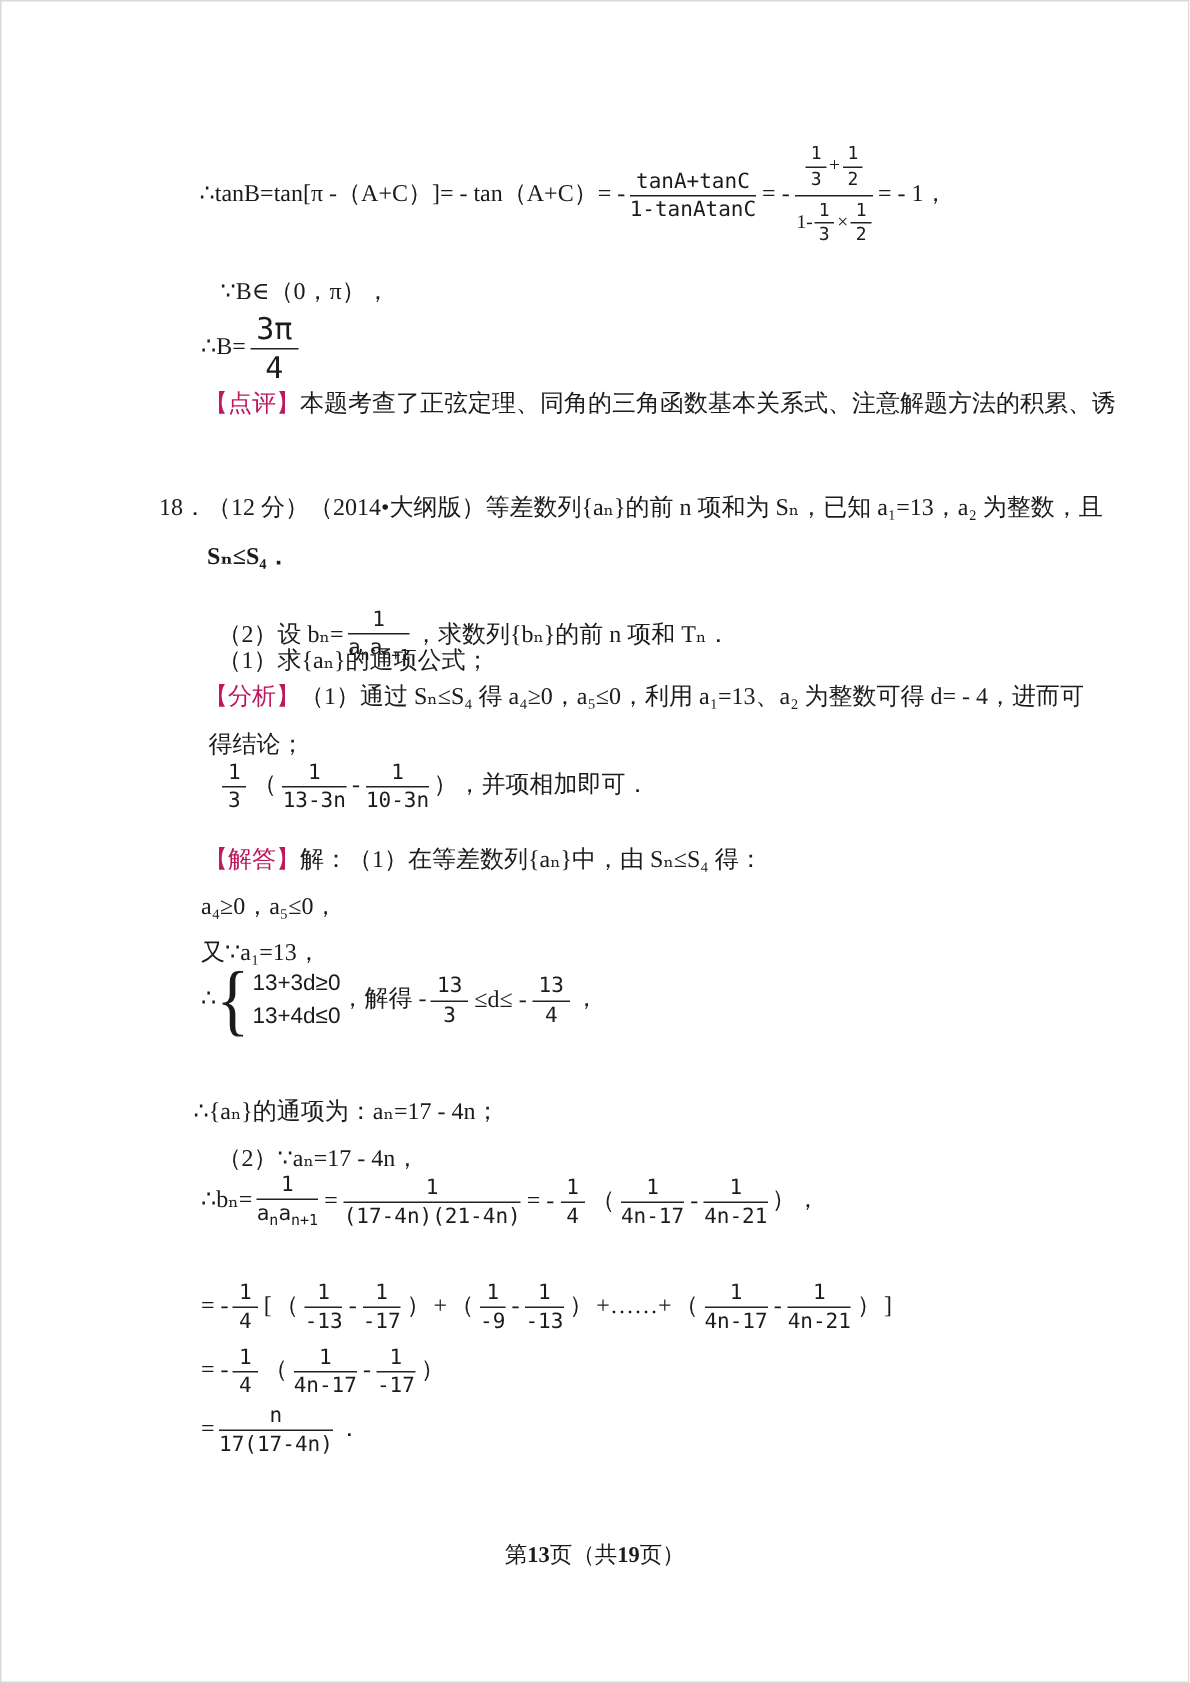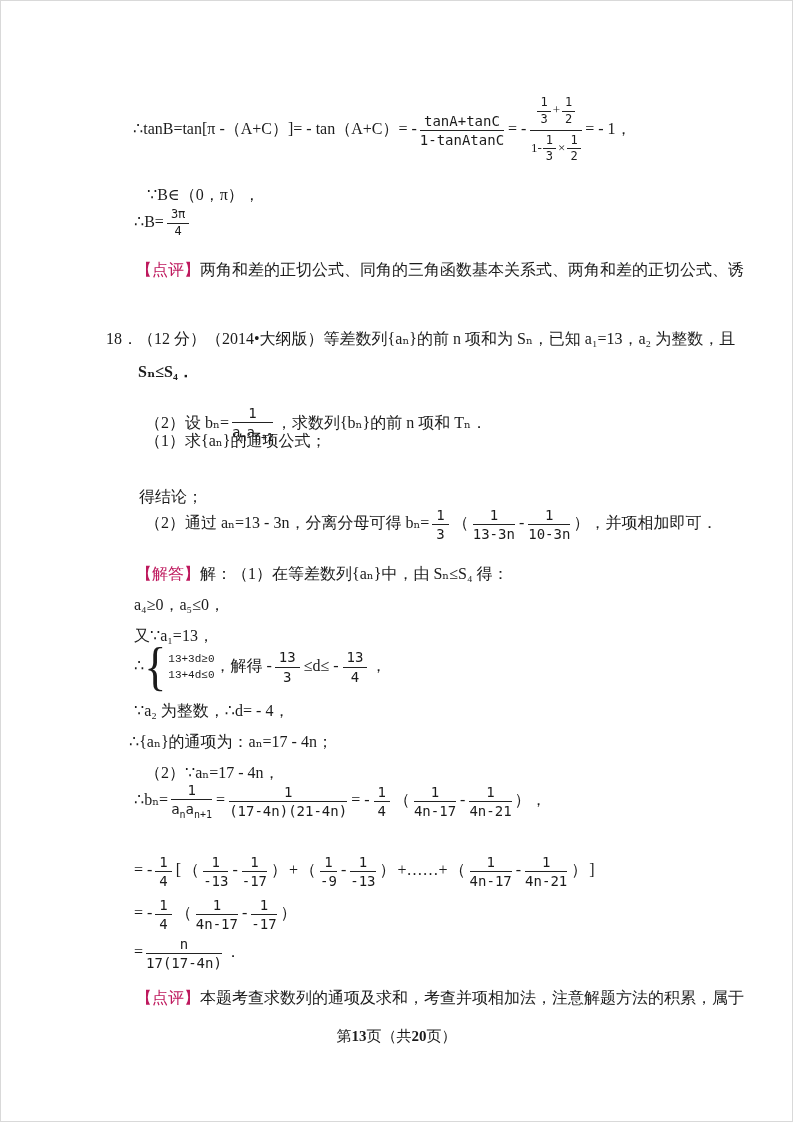--- a/index.html
+++ b/index.html
@@ -45,68 +45,67 @@
   
   .sys{display:inline-block;vertical-align:middle;}
   .brace{
     display:inline-block;vertical-align:middle;
     font-size:46px;font-weight:400;line-height:1;
     transform:scaleY(1.15);
     font-family:"Liberation Serif",serif;
   }
   .cases{
     display:inline-block;vertical-align:middle;text-align:left;
-    font-family:Liberation Mono, monospace;
-    font-size:11px;line-height:1.5;margin-left:2px;
+    font-family:Liberation Sans, sans-serif;
+    font-size:15px;line-height:1.5;margin-left:2px;
   }
   .cases .case{display:block;}
   .op{margin:0 1px;}
   .footer{
     position:absolute;top:1026px;left:0;width:100%;
     text-align:center;font-size:15px;color:#1b1b1b;
   }
   .footer b{font-weight:bold;}
 </style>
 </head>
 <body>
 
 <div class="page">
 
   <div class="line" style="top:95px;left:132px;"><span>∴tanB=tan[π -（A+C）]= - tan（A+C）= -</span><span class="fr"><span class="fn">tanA+tanC</span><span class="fd">1-tanAtanC</span></span><span class="op">= -</span><span class="bfr"><span class="bnum"><span class="fr"><span class="fn">1</span><span class="fd">3</span></span><span class="op">+</span><span class="fr"><span class="fn">1</span><span class="fd">2</span></span></span><span class="bden"><span>1-</span><span class="fr"><span class="fn">1</span><span class="fd">3</span></span><span class="op">×</span><span class="fr"><span class="fn">1</span><span class="fd">2</span></span></span></span><span>= - 1，</span></div>
 
   <div class="line" style="top:182px;left:146px;">∵B∈（0，π），</div>
 
-  <div class="line" style="top:207px;left:133px;"><span>∴B=</span><span class="fr" style="font-size:12px;"><span class="fn">3π</span><span class="fd">4</span></span></div>
+  <div class="line" style="top:207px;left:133px;"><span>∴B=</span><span class="fr" style="font-size:20px;"><span class="fn">3π</span><span class="fd">4</span></span></div>
 
-  <div class="line" style="top:257px;left:135px;"><span class="label">【点评】</span><span>两角和差的正切公式、同角的三角函数基本关系式、两角和差的正切公式、诱</span></div>
+  <div class="line" style="top:257px;left:135px;"><span class="label">【点评】</span><span>本题考查了正弦定理、同角的三角函数基本关系式、注意解题方法的积累、诱</span></div>
 
   <div class="line" style="top:326px;left:105px;">18．（12 分）（2014•大纲版）等差数列{aₙ}的前 n 项和为 Sₙ，已知 a₁=13，a₂ 为整数，且</div>
   <div class="line" style="top:359px;left:137px;font-weight:bold;">Sₙ≤S₄．</div>
   <div class="line" style="top:388px;left:144px;margin-top:40px;">（1）求{aₙ}的通项公式；</div>
   <div class="line" style="top:404px;left:144px;"><span>（2）设 bₙ=</span><span class="fr"><span class="fn">1</span><span class="fd"><span>a</span><sub>n</sub><span>a</span><sub>n+1</sub></span></span><span>，求数列{bₙ}的前 n 项和 Tₙ．</span></div>
 
+  <div class="line" style="top:452px;left:135px;"><span class="label">【分析】</span><span>（1）通过 Sₙ≤S₄ 得 a₄≥0，a₅≤0，利用 a₁=13、a₂ 为整数可得 d= - 4，进而可</span></div>
   <div class="line" style="top:484px;left:138px;">得结论；</div>
-  <div class="line" style="top:506px;left:144px;"><span>（2）通过 aₙ=13 - 3n，分离分母可得 bₙ=</span><span class="fr"><span class="fn">1</span><span class="fd">3</span></span><span class="op">（</span><span class="fr"><span class="fn">1</span><span class="fd">13-3n</span></span><span class="op">-</span><span class="fr"><span class="fn">1</span><span class="fd">10-3n</span></span><span>），并项相加即可．</span></div>
+  <div class="line" style="top:506px;left:144px;"><span class="fr"><span class="fn">1</span><span class="fd">3</span></span><span class="op">（</span><span class="fr"><span class="fn">1</span><span class="fd">13-3n</span></span><span class="op">-</span><span class="fr"><span class="fn">1</span><span class="fd">10-3n</span></span><span>），并项相加即可．</span></div>
 
   <div class="line" style="top:561px;left:135px;"><span class="label">【解答】</span><span>解：（1）在等差数列{aₙ}中，由 Sₙ≤S₄ 得：</span></div>
   <div class="line" style="top:592px;left:133px;">a₄≥0，a₅≤0，</div>
   <div class="line" style="top:623px;left:133px;">又∵a₁=13，</div>
 
   <div class="line" style="top:643px;left:133px;"><span>∴</span><span class="sys"><span class="brace">{</span><span class="cases"><span class="case">13+3d≥0</span><span class="case">13+4d≤0</span></span></span><span>，解得 -</span><span class="fr"><span class="fn">13</span><span class="fd">3</span></span><span class="op">≤d≤ -</span><span class="fr"><span class="fn">13</span><span class="fd">4</span></span><span>，</span></div>
 
-  <div class="line" style="top:698px;left:133px;">∵a₂ 为整数，∴d= - 4，</div>
   <div class="line" style="top:729px;left:128px;">∴{aₙ}的通项为：aₙ=17 - 4n；</div>
   <div class="line" style="top:760px;left:144px;">（2）∵aₙ=17 - 4n，</div>
 
   <div class="line" style="top:781px;left:133px;"><span>∴bₙ=</span><span class="fr"><span class="fn">1</span><span class="fd"><span>a</span><sub>n</sub><span>a</span><sub>n+1</sub></span></span><span class="op">=</span><span class="fr"><span class="fn">1</span><span class="fd">(17-4n)(21-4n)</span></span><span class="op">= -</span><span class="fr"><span class="fn">1</span><span class="fd">4</span></span><span class="op">（</span><span class="fr"><span class="fn">1</span><span class="fd">4n-17</span></span><span class="op">-</span><span class="fr"><span class="fn">1</span><span class="fd">4n-21</span></span><span>），</span></div>
 
 
   <div class="line" style="top:853px;left:133px;"><span>= -</span><span class="fr"><span class="fn">1</span><span class="fd">4</span></span><span class="op">[</span><span class="op">（</span><span class="fr"><span class="fn">1</span><span class="fd">-13</span></span><span class="op">-</span><span class="fr"><span class="fn">1</span><span class="fd">-17</span></span><span class="op">）</span><span class="op">+</span><span class="op">（</span><span class="fr"><span class="fn">1</span><span class="fd">-9</span></span><span class="op">-</span><span class="fr"><span class="fn">1</span><span class="fd">-13</span></span><span class="op">）</span><span class="op">+……+</span><span class="op">（</span><span class="fr"><span class="fn">1</span><span class="fd">4n-17</span></span><span class="op">-</span><span class="fr"><span class="fn">1</span><span class="fd">4n-21</span></span><span class="op">）</span><span class="op">]</span></div>
 
   <div class="line" style="top:896px;left:133px;"><span>= -</span><span class="fr"><span class="fn">1</span><span class="fd">4</span></span><span class="op">（</span><span class="fr"><span class="fn">1</span><span class="fd">4n-17</span></span><span class="op">-</span><span class="fr"><span class="fn">1</span><span class="fd">-17</span></span><span class="op">）</span></div>
 
   <div class="line" style="top:935px;left:133px;"><span>=</span><span class="fr"><span class="fn">n</span><span class="fd">17(17-4n)</span></span><span>．</span></div>
 
-  <div class="line" style="top:985px;left:135px;"><span class="label">【点评】</span><span>本题考查求数列的通项及求和，考查并项相加法，注意解题方法的积累，属于</span></div>
 
-  <div class="footer"><span>第</span><b>13</b><span>页（共</span><b>20</b><span>页）</span></div>
+  <div class="footer"><span>第</span><b>13</b><span>页（共</span><b>19</b><span>页）</span></div>
 
 </div>
 
 </body></html>

